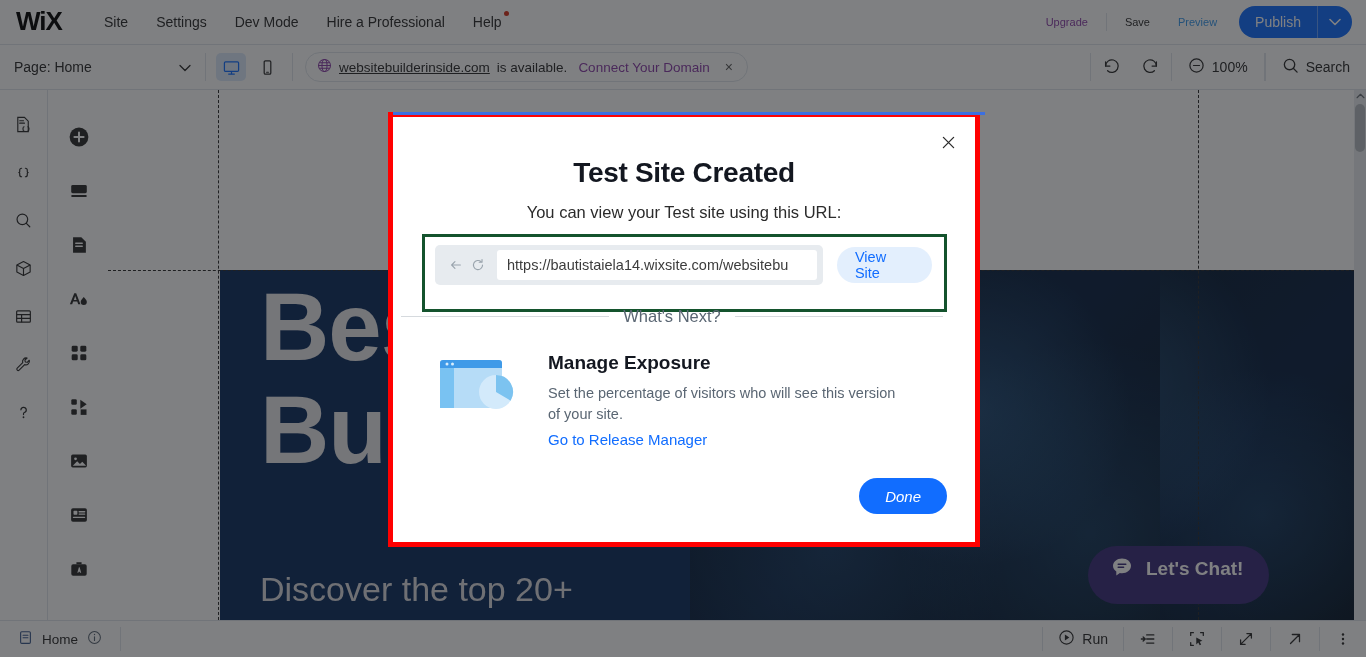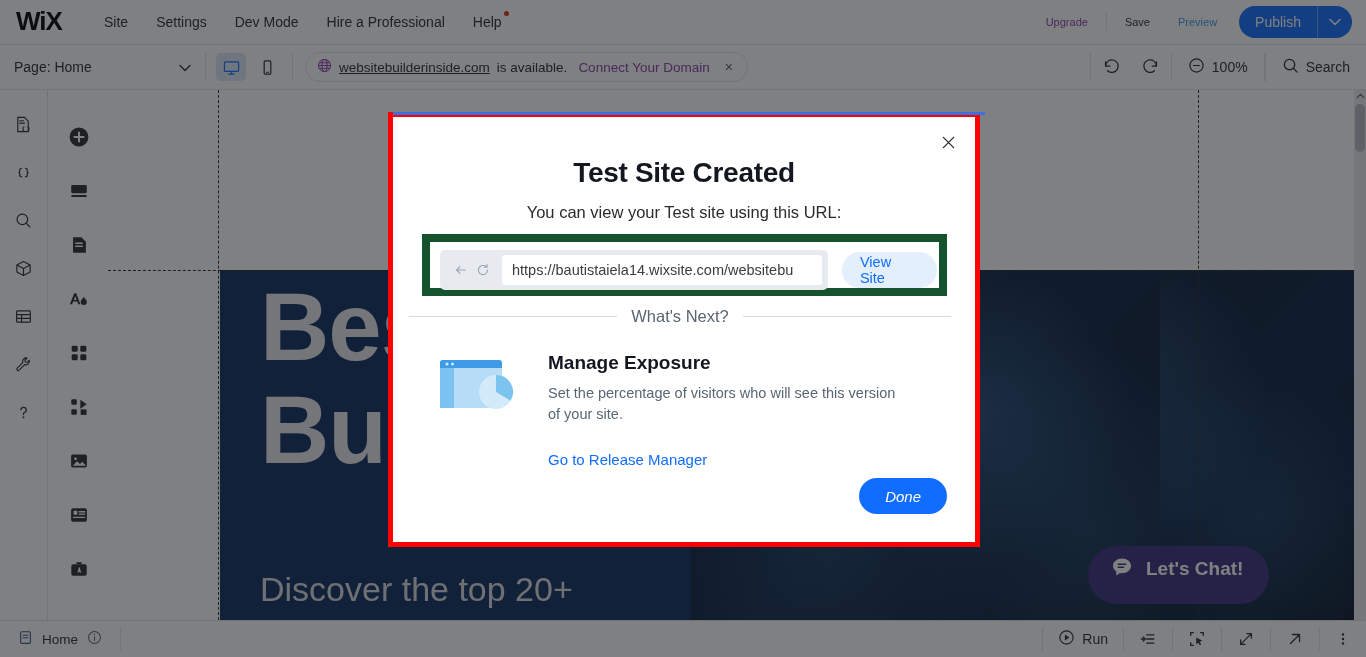--- a/index.html
+++ b/index.html
@@ -168,22 +168,22 @@
     position:absolute; right:16px; top:14px; width:22px; height:22px;
     display:flex; align-items:center; justify-content:center; cursor:pointer; color:#2b2b2b;
   }
   .modal-title {
     text-align:center; font-size:28px; font-weight:700; color:#131720;
     margin-top:40px; letter-spacing:-.3px;
   }
   .modal-sub { text-align:center; font-size:16.5px; color:#2b2b2b; margin-top:14px; }
 
   .url-red {
-    position:absolute; left:29px; top:117px; width:525px; height:62px;
-    border:8px solid #14532d; background:#fff;
+    position:absolute; left:29px; top:117px; width:525px; height:78px;
+    border:3px solid #14532d; background:#fff;
   }
   .url-row {
     position:absolute; left:10px; top:8px; width:497px; height:40px;
     display:flex; align-items:center; gap:0;
   }
   .url-chrome {
     display:flex; align-items:center; height:40px; background:#e7ebef;
     border-radius:5px; padding:0 6px 0 10px; width:395px;
   }
   .url-chrome .navico { width:22px; display:flex; align-items:center; justify-content:center; color:#9aa4ad; }
@@ -192,30 +192,30 @@
     font-size:14.5px; color:#3c3c3c; padding:0 10px; font-family:"Liberation Sans", sans-serif;
     outline:none; overflow:hidden; white-space:nowrap;
     display:flex; align-items:center;
   }
   .view-site-btn {
     margin-left:14px; height:36px; padding:0 18px; border-radius:18px;
     background:#e3effd; color:#116dff; font-size:14.5px; font-weight:400;
     display:flex; align-items:center; justify-content:center; cursor:pointer;
   }
 
-  .whats-next { position:absolute; left:16px; top:190px; width:542px; display:flex; align-items:center; gap:14px; }
+  .whats-next { position:absolute; left:8px; top:190px; width:542px; display:flex; align-items:center; gap:14px; }
   .wn-line { flex:1; height:1px; background:#d6dade; }
   .wn-text { font-size:16.5px; color:#5a6673; white-space:nowrap; }
 
   .nextcard { position:absolute; left:45px; top:235px; width:500px; display:flex; gap:30px; }
   .nextcard-icon { width:80px; height:62px; flex-shrink:0; margin-top:4px; }
   .nextcard-body { flex:1; }
   .nc-title { font-size:19px; font-weight:700; color:#131720; }
   .nc-desc { font-size:14.5px; color:#5a6673; line-height:1.45; margin-top:9px; max-width:350px; }
-  .nc-link { font-size:15px; color:#116dff; margin-top:26px; cursor:pointer; display:inline-block; }
+  .nc-link { font-size:15px; color:#116dff; margin-top:6px; cursor:pointer; display:inline-block; }
 
   .done-btn {
     position:absolute; right:28px; bottom:28px; height:36px; padding:0 26px;
     border-radius:18px; background:#116dff; color:#fff; font-size:15px;
     display:flex; align-items:center; justify-content:center; cursor:pointer;font-style:italic;
   }
 </style>
 </head>
 <body>
 

